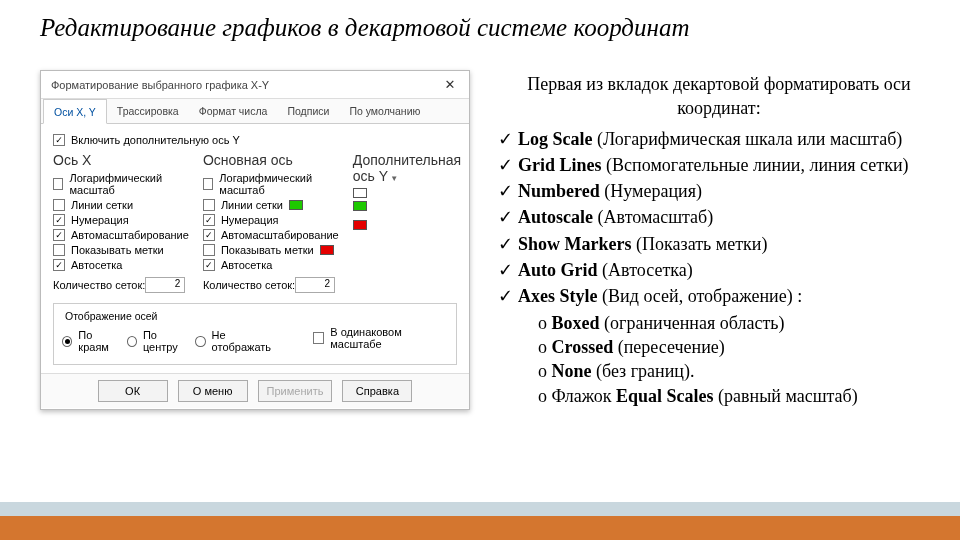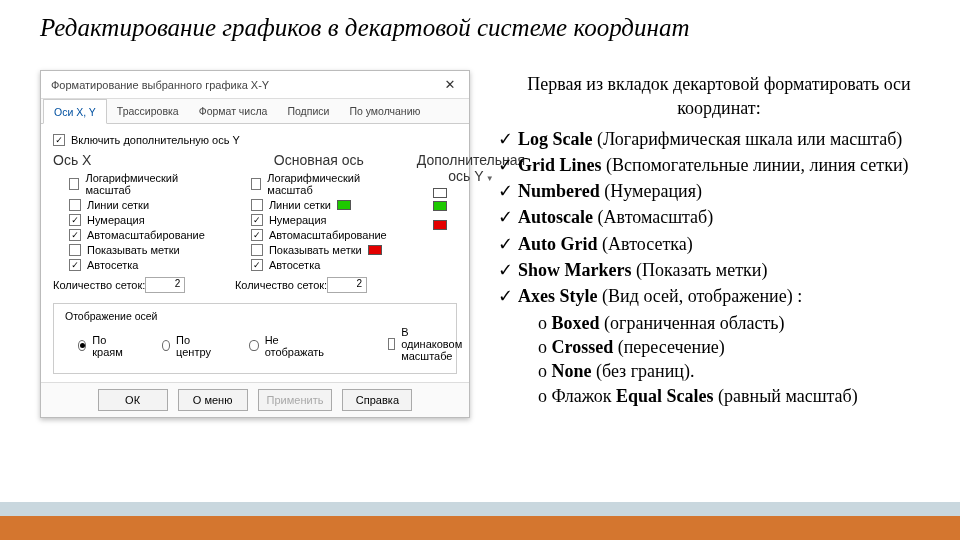--- a/index.html
+++ b/index.html
@@ -81,23 +81,23 @@
     border: 1px solid #777;
     display: inline-flex;
     align-items: center; justify-content: center;
     font-size: 9px; line-height: 1;
     background: #fff;
   }
   .chk.on::after { content: "✓"; color: #000; }
   .cols { display: flex; gap: 14px; }
   .col { flex: 1; }
   .col h4 { margin: 0 0 4px; font-size: 14px; font-weight: normal; color: #333; }
-  .col.pri h4, .col.sec h4 { text-align: center; }
+  .col.pri h4, .col.sec h4 { }
   .col.sec h4::after { content: " ▼"; font-size: 8px; color: #666; }
-  .opt-row { display: flex; align-items: center; gap: 6px; margin: 3px 16px; }
+  .opt-row { display: flex; align-items: center; gap: 6px; margin: 3px 0; }
   .swatch { width: 14px; height: 10px; border: 1px solid #555; }
   .sw-red { background: #e40000; }
   .sw-green { background: #1ec900; }
   .sw-white { background: #fff; }
   .num-row { display: flex; align-items: center; margin-top: 6px; }
   .num-in {
     width: 40px; height: 16px; border: 1px solid #aaa;
     text-align: right; padding: 0 4px; font-size: 10px; background: #fff;
   }
   .fieldset { border: 1px solid #ccc; padding: 6px 8px 8px; margin-top: 10px; }
@@ -263,22 +263,22 @@
     </div>
   </div>
 
   <div class="explain">
     <div class="intro">Первая из вкладок декартовой форматировать оси координат:</div>
     <ul>
       <li><b>Log Scale</b><span> (Логарифмическая шкала или масштаб)</span></li>
       <li><b>Grid Lines</b><span> (Вспомогательные линии, линия сетки)</span></li>
       <li><b>Numbered</b><span> (Нумерация)</span></li>
       <li><b>Autoscale</b><span> (Автомасштаб)</span></li>
+      <li><b>Show Markers</b><span> (Показать метки)</span></li>
       <li><b>Auto Grid</b><span> (Автосетка)</span></li>
-      <li><b>Show Markers</b><span> (Показать метки)</span></li>
       <li><b>Axes Style</b><span> (Вид осей, отображение) :</span></li>
     </ul>
     <ol>
       <li><b>Boxed</b><span> (ограниченная область)</span></li>
       <li><b>Crossed</b><span> (пересечение)</span></li>
       <li><b>None</b><span> (без границ).</span></li>
       <li><span>Флажок </span><b>Equal Scales</b><span> (равный масштаб)</span></li>
     </ol>
   </div>
 </div>

